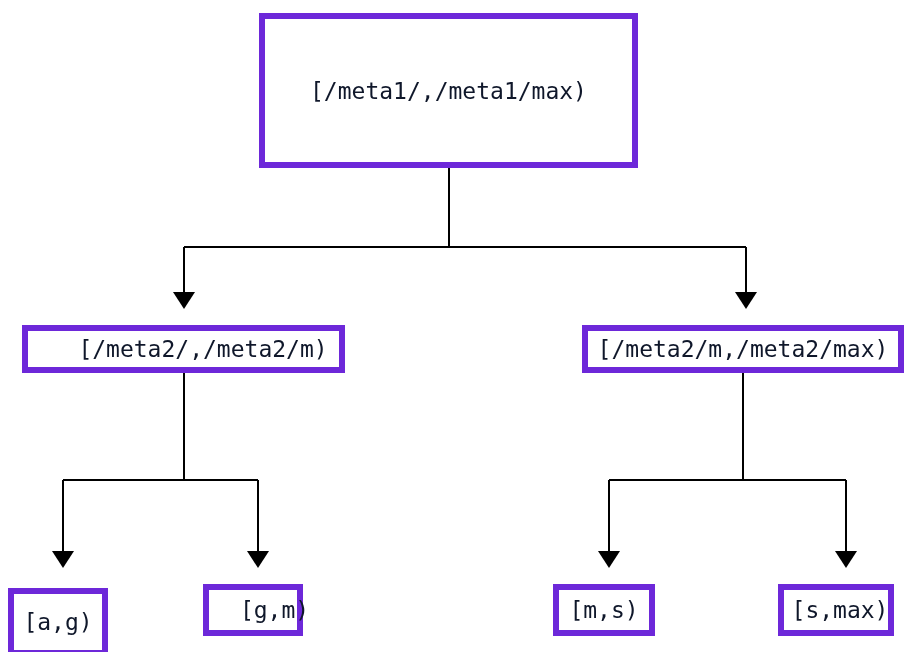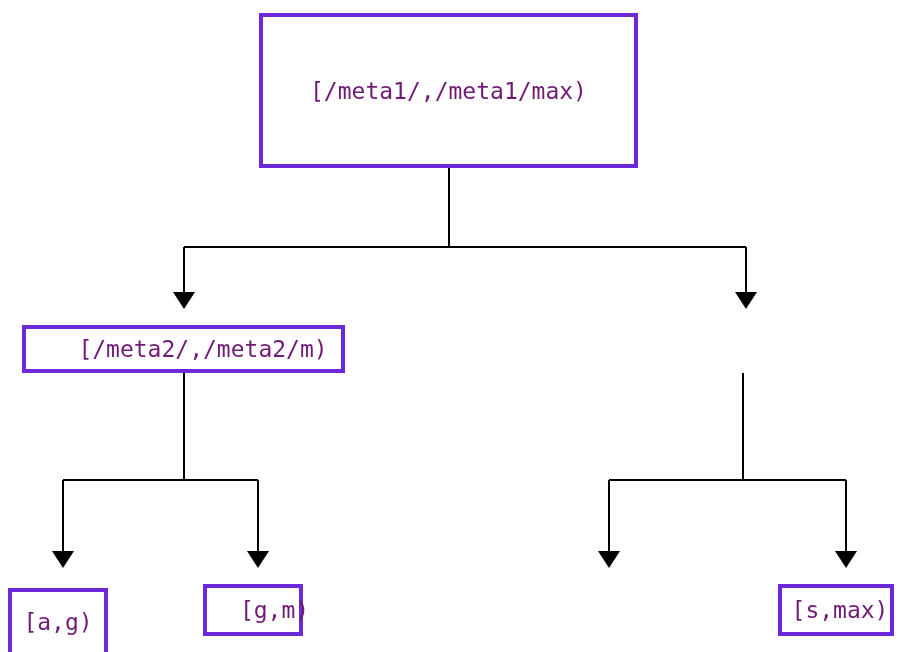--- a/index.html
+++ b/index.html
@@ -28,27 +28,27 @@
     stroke-width: 2;
     shape-rendering: crispEdges;
   }
   .edges polygon {
     fill: #000000;
     stroke: none;
   }
   .node {
     position: absolute;
     box-sizing: border-box;
-    border: 4px solid #6d28d9;
+    border: 6px solid #6d28d9;
     background: #ffffff;
     display: flex;
     align-items: center;
     justify-content: center;
     font-size: 23px;
-    color: #701a75;
+    color: #0f172a;
     white-space: nowrap;
   }
   .node-root        { left: 259px; top: 13px;  width: 379px; height: 155px; }
   .node-left-child  { left: 22px;  top: 325px; width: 323px; height: 48px; padding-left: 39px; }
   .node-right-child { left: 582px; top: 325px; width: 322px; height: 48px; }
   .node-leaf-1      { left: 8px;   top: 588px; width: 100px; height: 68px; }
   .node-leaf-2      { left: 203px; top: 584px; width: 100px; height: 52px; padding-left: 43px; }
   .node-leaf-3      { left: 553px; top: 584px; width: 102px; height: 52px; }
   .node-leaf-4      { left: 778px; top: 584px; width: 116px; height: 52px; padding-left: 8px; }
 </style>
@@ -79,27 +79,33 @@
   </svg>
 
   <div class="node node-root">
     <span>[/meta1/,/meta1/max)</span>
   </div>
 
   <div class="node node-left-child">
     <span>[/meta2/,/meta2/m)</span>
   </div>
 
+  <div class="node node-right-child">
+    <span>[/meta2/m,/meta2/max)</span>
+  </div>
 
   <div class="node node-leaf-1">
     <span>[a,g)</span>
   </div>
 
   <div class="node node-leaf-2">
     <span>[g,m)</span>
   </div>
 
+  <div class="node node-leaf-3">
+    <span>[m,s)</span>
+  </div>
 
   <div class="node node-leaf-4">
     <span>[s,max)</span>
   </div>
 
 </div>
 
 </body></html>

